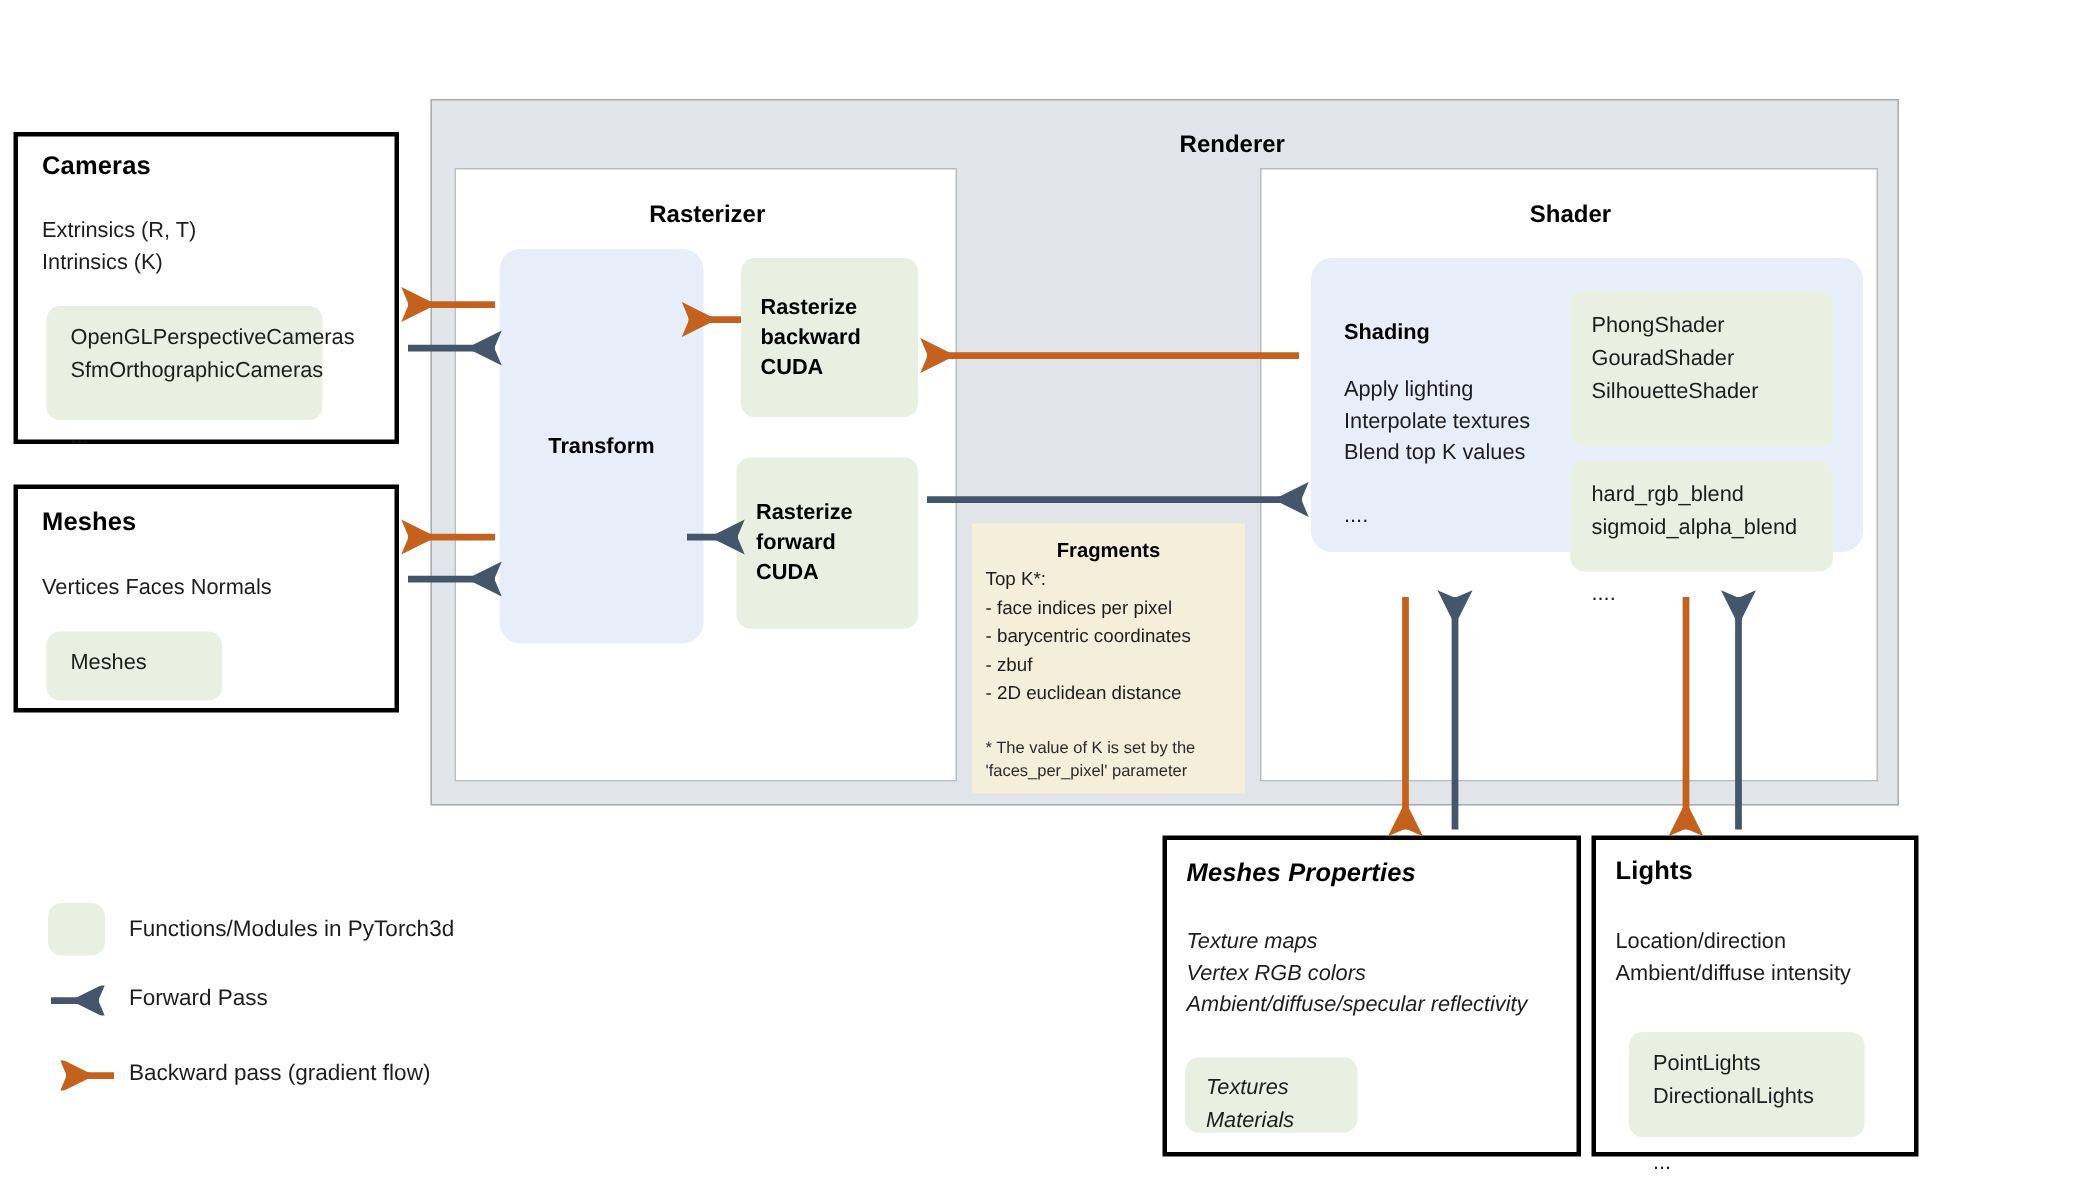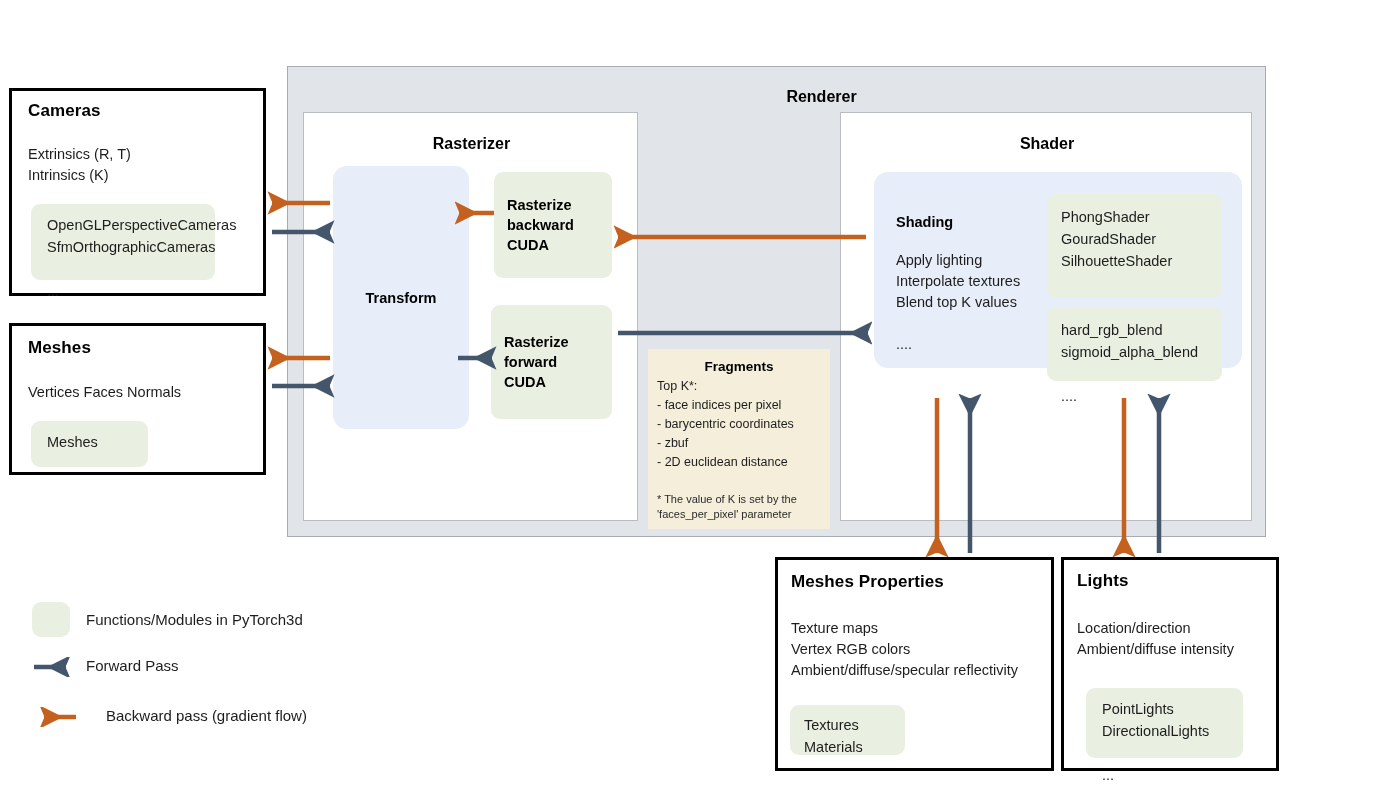--- a/index.html
+++ b/index.html
@@ -184,21 +184,21 @@
 </div>
 
 <div class="abs card" style="left:9px; top:323px; width:257px; height:152px;">
   <div class="abs title" style="left:16px; top:12px;">Meshes</div>
   <div class="abs body-text" style="left:16px; top:56px;">Vertices   Faces   Normals</div>
   <div class="abs greenbox" style="left:19px; top:95px; width:117px; height:46px; padding:10px 0 0 16px;">
     <span class="code-text">Meshes</span>
   </div>
 </div>
 
-<div class="abs card" style="left:775px; top:557px; width:279px; height:214px;">
+<div class="abs card" style="left:775px; top:557px; width:279px; height:214px;font-style:italic;">
   <div class="abs title" style="left:13px; top:12px;">Meshes Properties</div>
   <div class="abs body-text" style="left:13px; top:58px;">Texture maps
 Vertex RGB colors
 Ambient/diffuse/specular reflectivity
 
 ...</div>
   <div class="abs greenbox" style="left:12px; top:145px; width:115px; height:50px; padding:9px 0 0 14px;">
     <span class="code-text">Textures
 Materials</span>
   </div>
@@ -292,15 +292,15 @@
 
   <div class="abs" style="left:0; top:103px; height:30px;">
     <svg class="abs" style="left:0; top:2px;" width="46" height="20">
       <defs>
         <marker id="headO2" markerWidth="5.2" markerHeight="5.2" refX="4.2" refY="2.6" orient="auto" markerUnits="strokeWidth">
           <path d="M0,2.6 L5.2,0 L4.1,2.6 L5.2,5.2 Z" fill="#c4611f"></path>
         </marker>
       </defs>
       <line x1="44" y1="10" x2="12" y2="10" stroke="#c4611f" stroke-width="4.5" marker-end="url(#headO2)"></line>
     </svg>
-    <span class="abs legend-text" style="left:54px; top:2px; white-space:nowrap;margin-left:20px;">Backward pass (gradient flow)</span>
+    <span class="abs legend-text" style="left:54px; top:2px; white-space:nowrap;">Backward pass (gradient flow)</span>
   </div>
 </div>
 
 </body></html>

